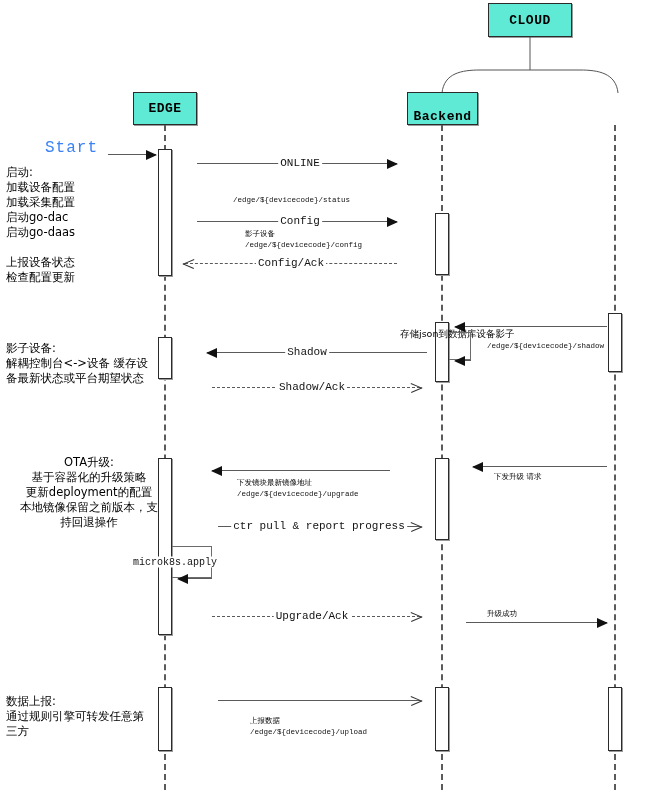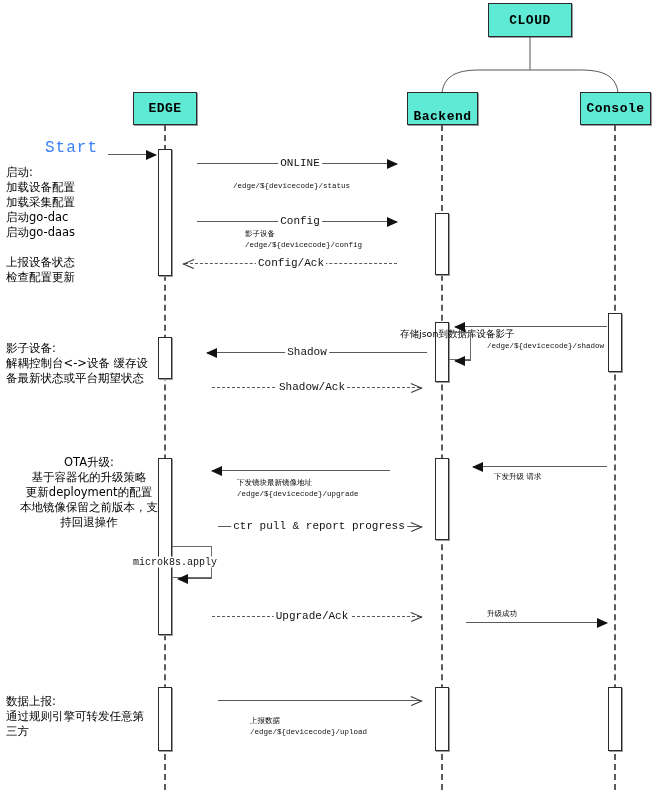--- a/index.html
+++ b/index.html
@@ -161,23 +161,20 @@
   </svg>
 
   <div class="pbox" style="left:133px;top:92px;width:64px;height:33px;">
     <span>EDGE</span>
   </div>
 
   <div class="pbox" style="left:407px;top:92px;width:71px;height:33px;align-items:flex-end;">
     <span>Backend</span>
   </div>
 
-  <div class="pbox" style="left:580px;top:92px;width:71px;height:33px;">
-    <span>Console</span>
-  </div>
 
   <div class="lifeline" style="left:164px;top:125px;height:665px;"></div>
   <div class="lifeline" style="left:441px;top:125px;height:665px;"></div>
   <div class="lifeline" style="left:614px;top:125px;height:665px;"></div>
 
   <div class="act" style="left:158px;top:149px;height:127px;"></div>
   <div class="act" style="left:158px;top:337px;height:42px;"></div>
   <div class="act" style="left:158px;top:458px;height:177px;"></div>
   <div class="act" style="left:158px;top:687px;height:64px;"></div>
 
@@ -211,21 +208,21 @@
 本地镜像保留之前版本，支
 持回退操作</div>
   <div class="note" style="left:6px;top:694px;">数据上报:
 通过规则引擎可转发任意第
 三方</div>
 
   <div class="arrow" style="left:197px;top:163px;width:200px;">
     <span class="head solid-r"></span>
   </div>
   <div class="mlabel" style="left:300px;top:163px;">ONLINE</div>
-  <div class="sub" style="left:233px;top:181px;">/edge/${devicecode}/status</div>
+  <div class="sub" style="left:233px;top:195px;">/edge/${devicecode}/status</div>
 
   <div class="arrow" style="left:197px;top:221px;width:200px;">
     <span class="head solid-r"></span>
   </div>
   <div class="mlabel" style="left:300px;top:221px;">Config</div>
   <div class="sub-cn" style="left:245px;top:229px;">影子设备</div>
   <div class="sub" style="left:245px;top:240px;">/edge/${devicecode}/config</div>
 
   <div class="arrow dashed" style="left:185px;top:263px;width:212px;">
     <span class="head open-l"></span>

